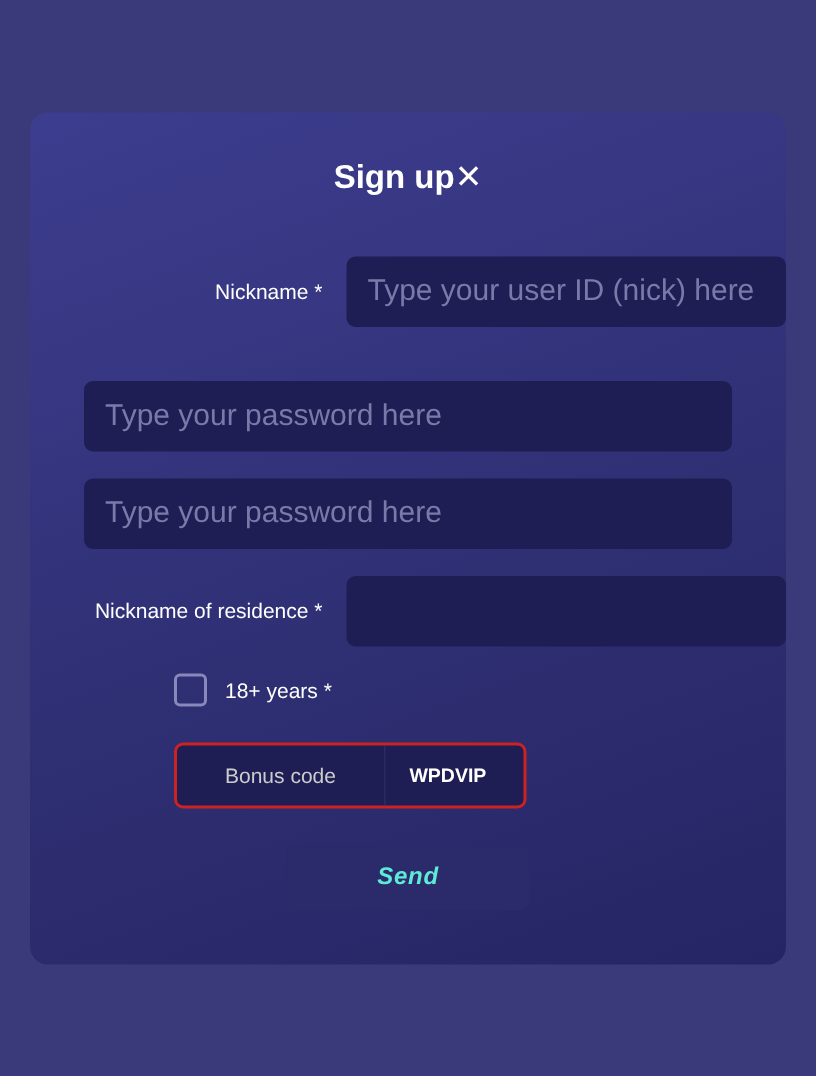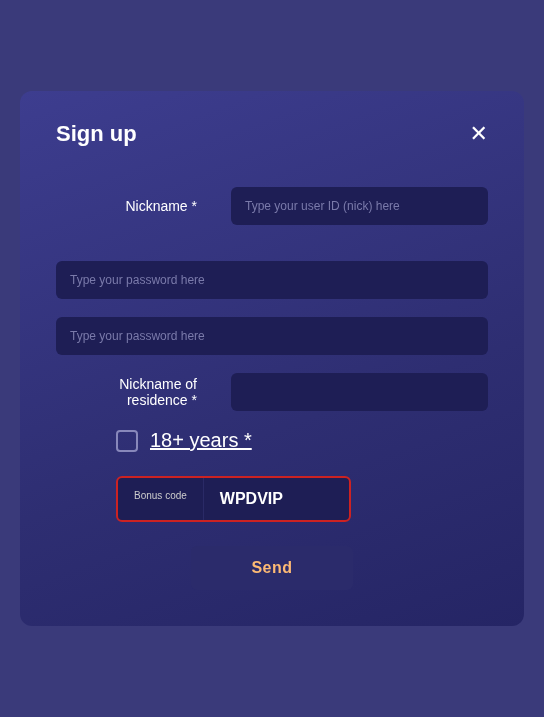--- a/index.html
+++ b/index.html
@@ -21,21 +21,21 @@
     .modal {
       width: 504px;
       background: linear-gradient(160deg, #3d3d8f 0%, #2e2e72 60%, #252565 100%);
       border-radius: 12px;
       padding: 30px 36px 36px 36px;
       position: relative;
     }
 
     .modal-header {
       display: flex;
-      justify-content: space-between;
+      justify-content: center;
       align-items: center;
       margin-bottom: 40px;
     }
 
     .modal-title {
       color: #ffffff;
       font-size: 22px;
       font-weight: 600;
     }
 
@@ -53,32 +53,32 @@
       align-items: center;
       margin-bottom: 18px;
     }
 
     .form-label {
       color: #ffffff;
       font-size: 14px;
       font-weight: 500;
       width: 175px;
       text-align: right;
-      padding-right: 34px;
+      padding-right: 16px;
       flex-shrink: 0;
     }
 
     .form-input {
       flex: 1;
       background: #1e1e55;
       border: none;
       border-radius: 6px;
       padding: 12px 14px;
       color: #7a7aaa;
-      font-size: 12px;
+      font-size: 20px;
       outline: none;
     }
 
     .form-input::placeholder {
       color: #7a7aaa;
     }
 
     .checkbox-row {
       display: flex;
       align-items: center;
@@ -92,68 +92,68 @@
       border: 2px solid #8888bb;
       border-radius: 4px;
       background: transparent;
       cursor: pointer;
       flex-shrink: 0;
       margin-right: 12px;
     }
 
     .checkbox-label {
       color: #ffffff;
-      font-size: 20px;
+      font-size: 14px;
       font-weight: 500;
-      text-decoration: underline;
     }
 
     .send-row {
       display: flex;
       justify-content: center;
     }
 
     .send-btn {
       background: #2b2b6b;
-      color: #fdba74;
+      color: #5eead4;
       border: none;
       border-radius: 6px;
       padding: 13px 60px;
       font-size: 16px;
       font-weight: 600;
       cursor: pointer;
       letter-spacing: 0.5px;
+      font-style: italic;
     }
 
     .bonus-full-row {
       display: flex;
       align-items: center;
       margin-bottom: 24px;
     }
 
     .bonus-container {
       display: flex;
       align-items: stretch;
       border: 2.5px solid #cc2222;
       border-radius: 6px;
       overflow: hidden;
       background: #1e1e55;
       width: 235px;
     }
 
     .bonus-section-label {
       color: #cccccc;
-      font-size: 10px;
-      padding: 12px 16px;
+      font-size: 14px;
+      padding: 12px 32px;
       border-right: 1px solid #2a2a66;
     }
 
     .bonus-section-value {
       color: #ffffff;
-      font-size: 16px;
+      font-size: 13px;
       font-weight: 700;
       padding: 12px 16px;
     }
 
     .bonus-section-extra {
       background: #1e1e55;
       flex: 1;
       border-radius: 6px;
       margin-left: 8px;
       min-width: 80px;

